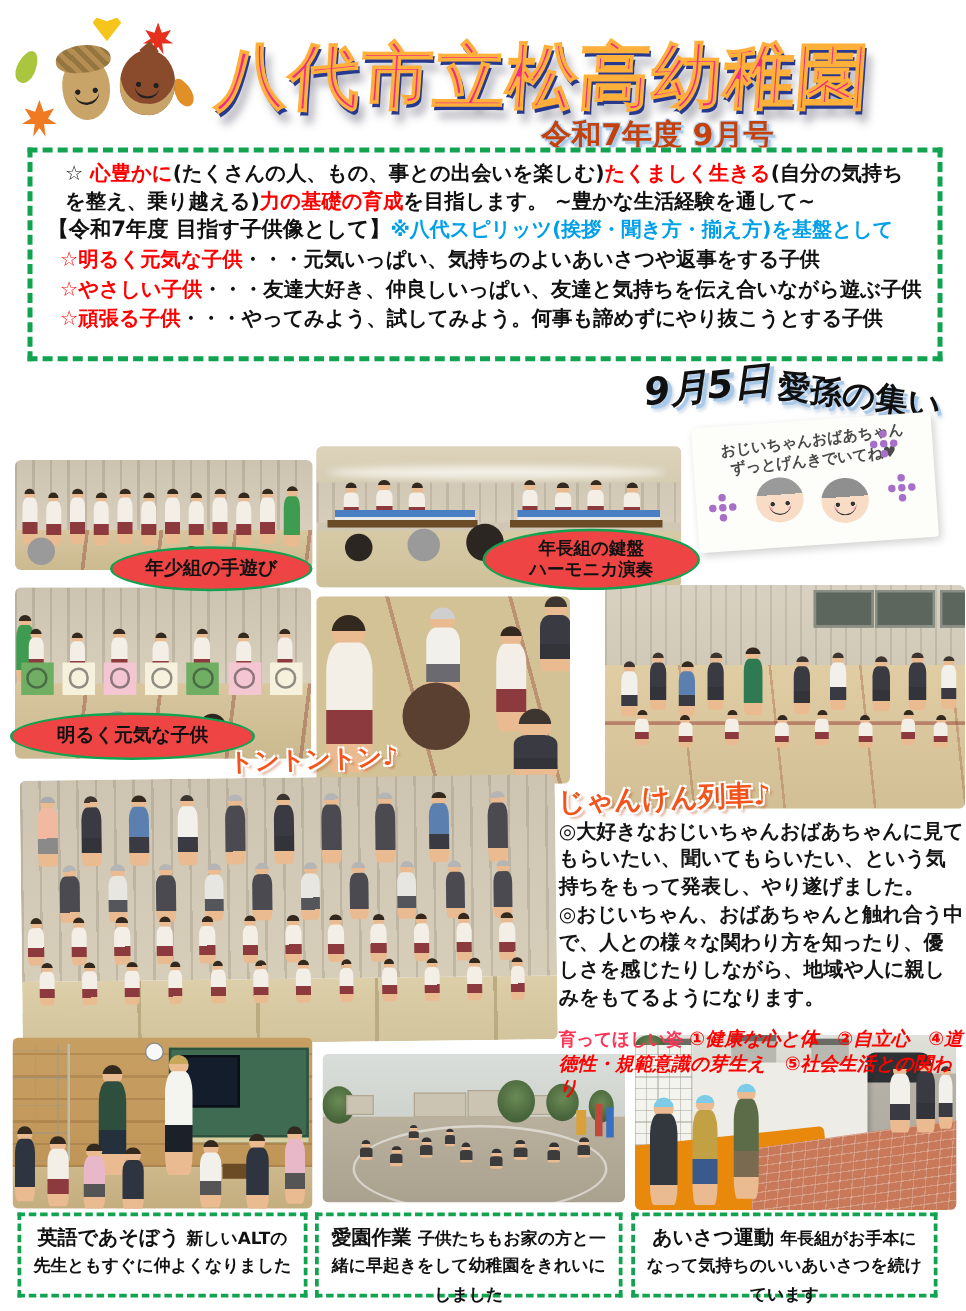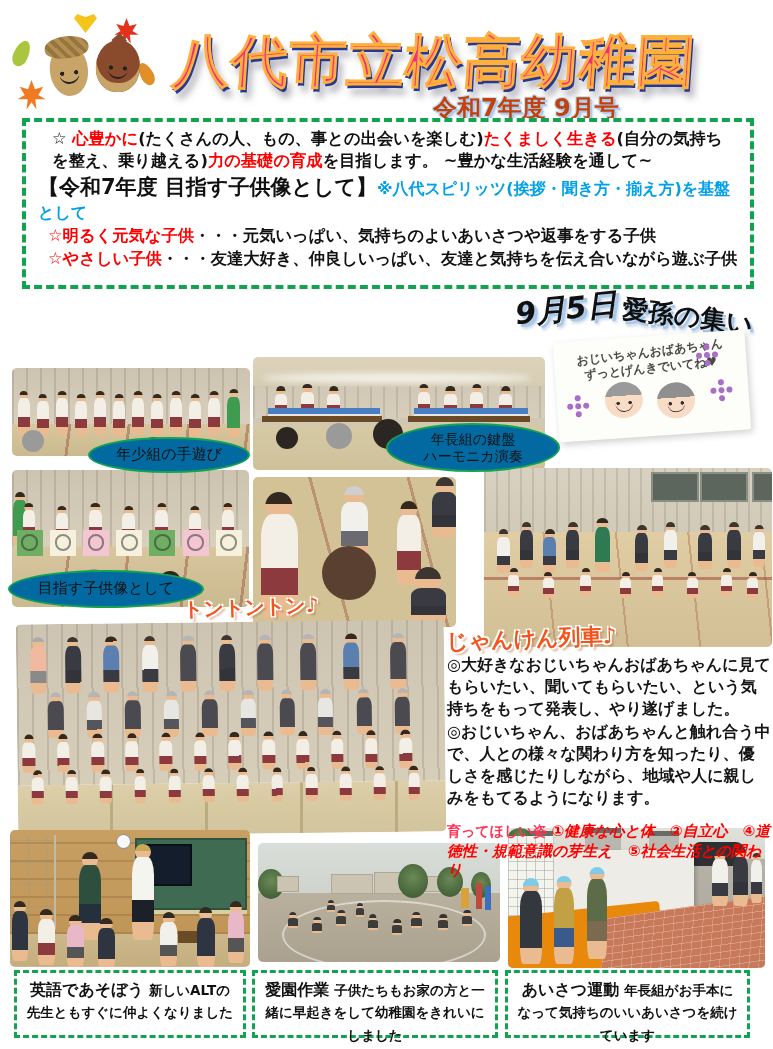--- a/index.html
+++ b/index.html
@@ -147,21 +147,21 @@
   .hs{background:#b9b8b0;border-top:5px solid #6b6b66;}
   .cv{background:#2e3134;border-radius:7px 9px 2px 2px;}
   .gt{background:#f4f4ef;background-image:repeating-linear-gradient(0deg,rgba(160,160,150,.5) 0 1px,transparent 1px 9px),repeating-linear-gradient(90deg,rgba(160,160,150,.5) 0 1px,transparent 1px 9px);}
   .wl{background:#edece6;box-shadow:2px 2px 4px rgba(0,0,0,.2);}
   .og{background:#e8890c;transform:rotate(-6deg);border-radius:4px;}
   .br{background:#c8795a;transform:rotate(-8deg) skewX(-12deg);
     background-image:repeating-linear-gradient(0deg,rgba(255,255,255,.25) 0 1px,transparent 1px 7px),repeating-linear-gradient(90deg,rgba(255,255,255,.2) 0 1px,transparent 1px 10px);}
 
   
   .oval{position:absolute;display:flex;flex-direction:column;align-items:center;justify-content:center;
-    background:#0369a1;border:2.5px solid #12a351;border-radius:50%;font-weight:400;color:#111;line-height:1.15;z-index:5;}
+    background:#ef4444;border:2.5px solid #12a351;border-radius:50%;font-weight:700;color:#111;line-height:1.15;z-index:5;}
   .ov-a{left:88px;top:437px;width:158px;height:32px;font-size:15px;}
   .ov-b{left:386px;top:423px;width:170px;height:45px;font-size:14px;}
   .ov-c{left:8px;top:570px;width:192px;height:34px;font-size:15px;}
   .orange-note{position:absolute;font-weight:900;color:#f3541c;white-space:nowrap;z-index:6;
     text-shadow:-1.5px -1.5px 0 #fff,1.5px -1.5px 0 #fff,-1.5px 1.5px 0 #fff,1.5px 1.5px 0 #fff,3px 3px 2px rgba(180,60,10,.4);}
   .tonton{left:183px;top:594px;font-size:20px;transform:rotate(-2deg);}
   .janken{left:446px;top:624px;font-size:22px;transform:rotate(-2deg);}
 
   
   .rcol{left:447px;top:654px;width:324px;color:#141414;}
@@ -192,23 +192,24 @@
       </div>
     <div class="chestnut">
         <span class="mface"></span>
       </div>
   </div>
   <div class="abs main-title">八代市立松高幼稚園</div>
   <div class="abs issue">令和7年度 9月号</div>
 
   <div class="abs goals-box">
     <p class="goal-line"><span>☆ </span><span class="r">心豊かに</span><span>(たくさんの人、もの、事との出会いを楽しむ)</span><span class="r">たくましく生きる</span><span>(自分の気持ちを整え、乗り越える)</span><span class="r">力の基礎の育成</span><span>を目指します。 ~豊かな生活経験を通して~</span></p>
-    <p class="h2line"><span style="font-size:21px;font-weight:800">【令和7年度 目指す子供像として】</span><span class="bl">※八代スピリッツ(挨拶・聞き方・揃え方)を基盤として</span></p>
+    <p class="h2line"><span style="font-size:17px;font-weight:800">【令和7年度 目指す子供像として】</span><span class="bl">※八代スピリッツ(挨拶・聞き方・揃え方)を基盤として</span></p>
     <p class="star-line"><span class="r">☆明るく元気な子供</span><span>・・・元気いっぱい、気持ちのよいあいさつや返事をする子供</span></p>
     <p class="star-line"><span class="r">☆やさしい子供</span><span>・・・友達大好き、仲良しいっぱい、友達と気持ちを伝え合いながら遊ぶ子供</span></p>
+    <p class="star-line"><span class="r">☆頑張る子供</span><span>・・・やってみよう、試してみよう。何事も諦めずにやり抜こうとする子供</span></p>
   </div>
 
   <div class="abs ev-date">9月5日</div>
   <div class="abs ev-title">愛孫の集い</div>
 
   <div class="abs gcard">
     <div class="l1">おじいちゃんおばあちゃん</div>
     <div class="l2">ずっとげんきでいてね♥</div>
     <div class="gfa"></div>
     <div class="gma"></div>
@@ -414,21 +415,21 @@
     </div>
 
   <div class="oval ov-a">
       <span>年少組の手遊び</span>
     </div>
   <div class="oval ov-b">
       <span>年長組の鍵盤</span>
       <span>ハーモニカ演奏</span>
     </div>
   <div class="oval ov-c">
-      <span>目指す子供像として</span>
+      <span>明るく元気な子供</span>
     </div>
   <div class="abs orange-note tonton">トントントン♪</div>
   <div class="abs orange-note janken">じゃんけん列車♪</div>
 
   <div class="abs rcol">
     <p>◎大好きなおじいちゃんおばあちゃんに見てもらいたい、聞いてもらいたい、という気持ちをもって発表し、やり遂げました。</p>
     <p>◎おじいちゃん、おばあちゃんと触れ合う中で、人との様々な関わり方を知ったり、優しさを感じたりしながら、地域や人に親しみをもてるようになります。</p>
     <div class="sodachi">
       <span class="lbl">育ってほしい姿</span>
       <span class="its">①健康な心と体　②自立心　④道徳性・規範意識の芽生え　⑤社会生活との関わり</span>

